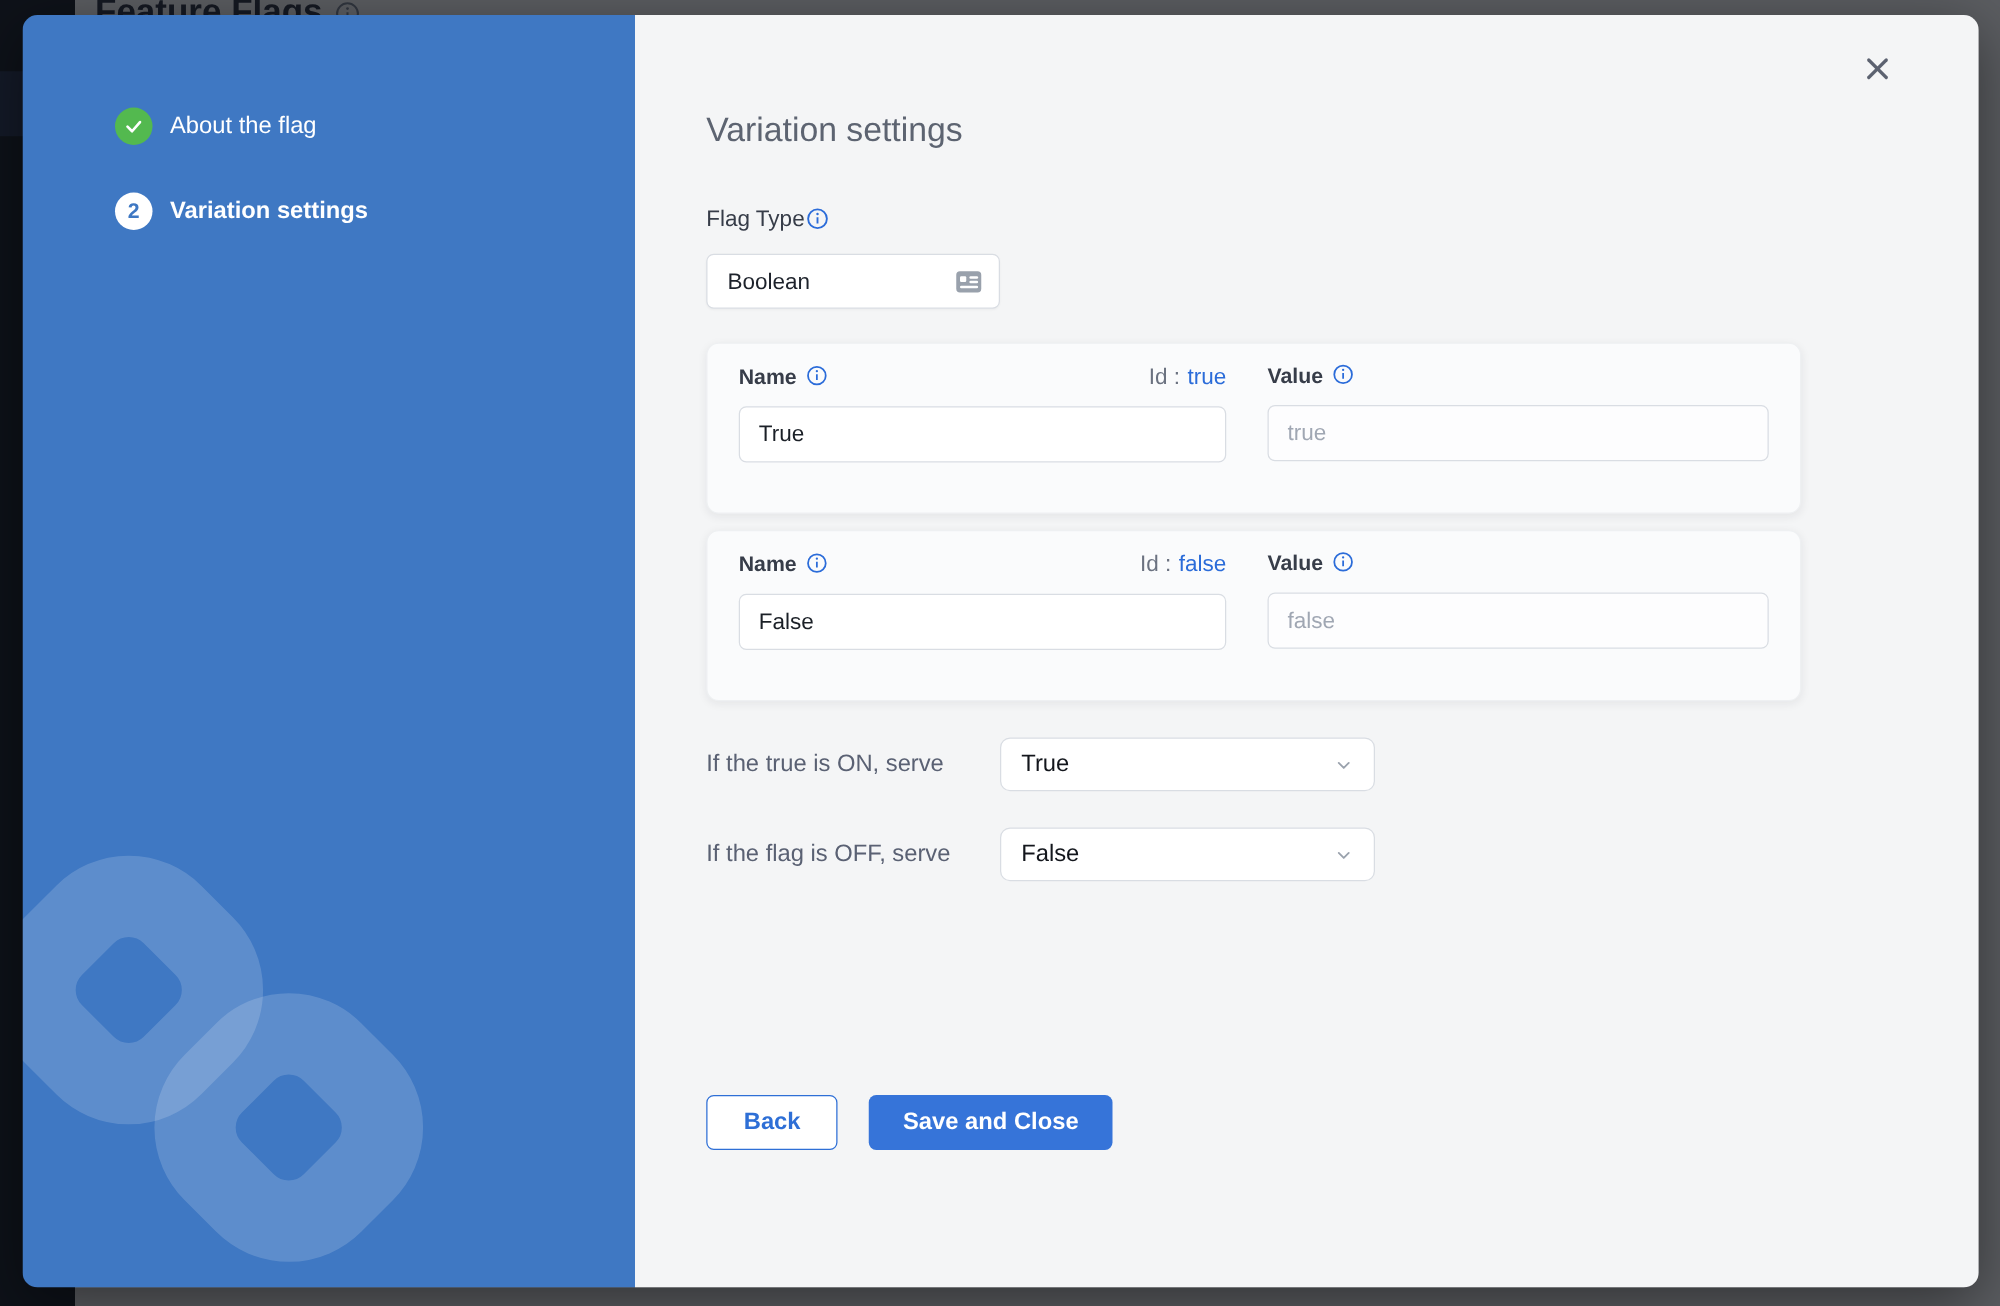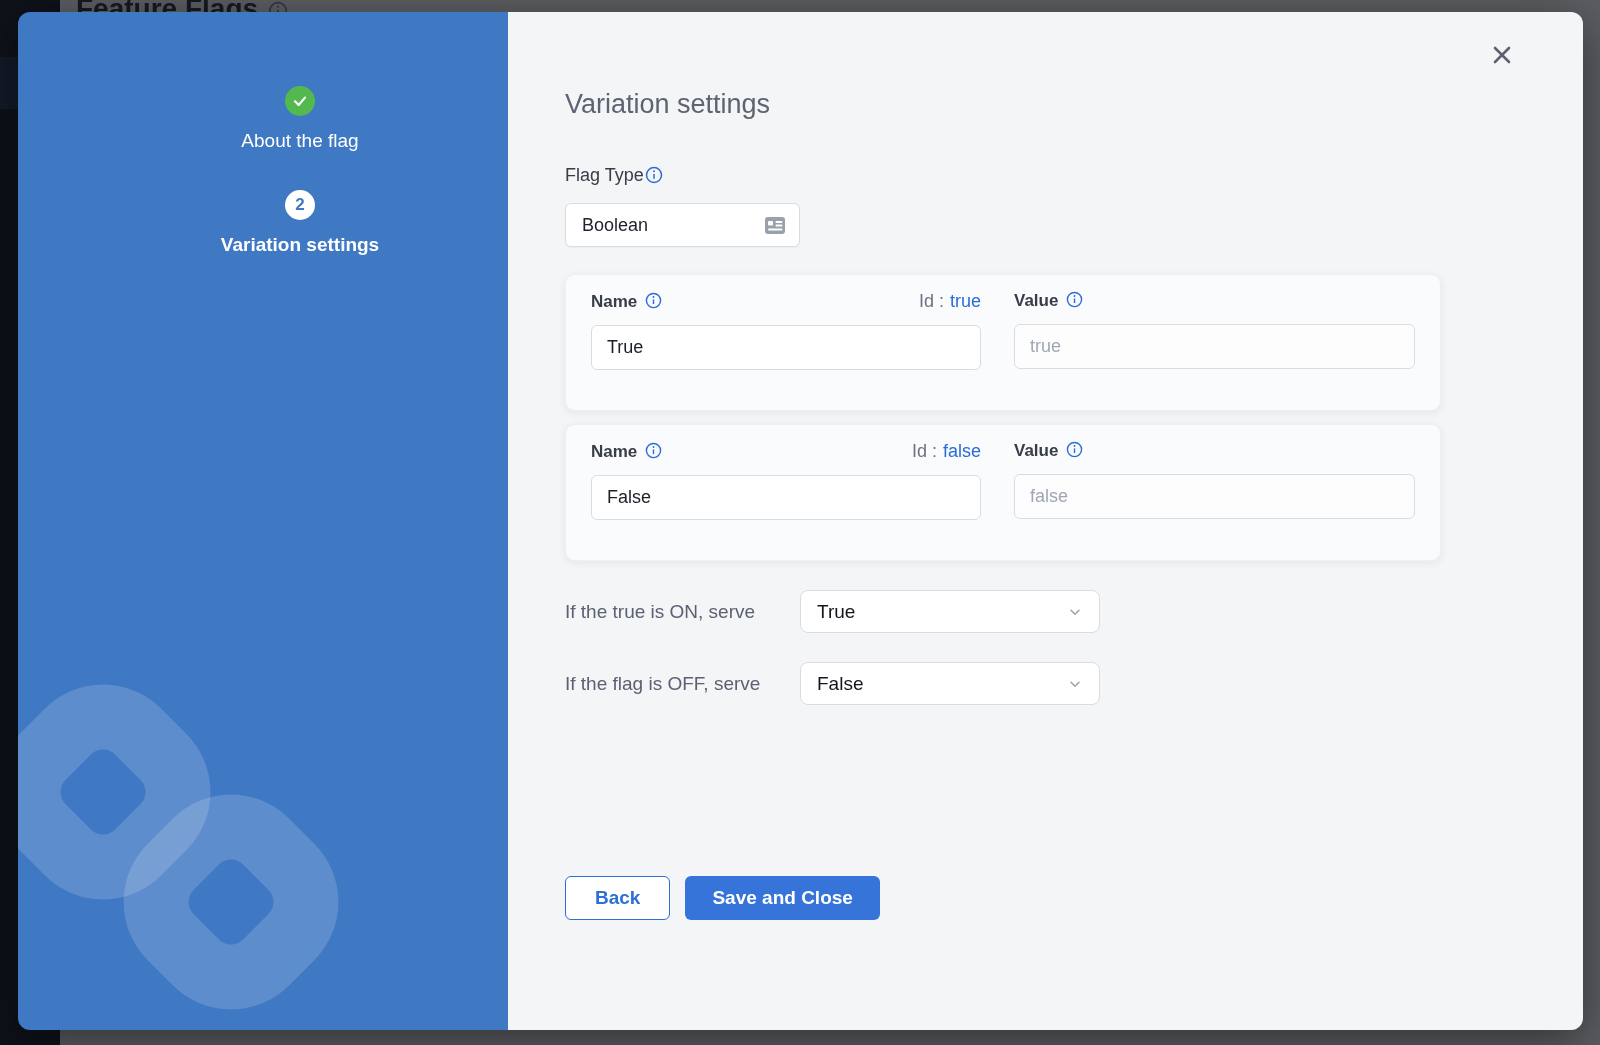--- a/index.html
+++ b/index.html
@@ -33,21 +33,21 @@
     position:absolute;left:18px;top:12px;width:1565px;height:1018px;
     border-radius:12px;overflow:hidden;display:flex;z-index:2;
     box-shadow:0 12px 48px rgba(0,0,0,0.45);
   }
   .wizard-sidebar{
     width:490px;flex:0 0 490px;background:var(--sidebar-blue);
     position:relative;overflow:hidden;padding-top:74px;
   }
   .step-row{
     position:relative;z-index:2;display:flex;align-items:center;gap:14px;
-    padding-left:74px;margin-bottom:38px;color:#fff;font-size:19px;cursor:pointer;flex-direction:column;
+    padding-left:74px;margin-bottom:38px;color:#fff;font-size:19px;cursor:pointer;
   }
   .step-circle{
     width:30px;height:30px;border-radius:50%;flex:0 0 30px;
     display:flex;align-items:center;justify-content:center;
   }
   .step-circle.done{background:var(--green);}
   .step-circle.current{background:#fff;color:var(--sidebar-blue);font-weight:700;font-size:17px;}
   .step-label-1{font-weight:500;}
   .step-label-2{font-weight:700;}
   .watermark{
@@ -114,21 +114,21 @@
 
   .rule-row{display:flex;align-items:center;margin-top:29px;}
   .rule-label{flex:0 0 235px;font-size:19px;color:#5a6173;}
   .rule-select{
     width:300px;height:43px;background:#fff;border:1px solid #d9dde3;border-radius:8px;
     display:flex;align-items:center;justify-content:space-between;
     padding:0 16px;font-size:19px;color:#13161c;cursor:pointer;
   }
   .chevron-icon{color:#9aa2ad;display:inline-flex;}
 
-  .actions{margin-top:171px;display:flex;gap:15px;}
+  .actions{margin-top:171px;display:flex;gap:25px;}
   .btn{height:44px;border-radius:6px;font-size:19px;font-weight:700;cursor:pointer;font-family:inherit;}
   .btn-back{background:#fff;border:1px solid var(--accent);color:var(--accent);padding:0 29px;}
   .btn-save{background:var(--btn-blue);border:none;color:#fff;padding:0 27px;}
 </style>
 </head>
 <body>
 
 <div class="bg-page">
   <div class="bg-app-sidebar">
     <div class="bg-app-sidebar-active"></div>

